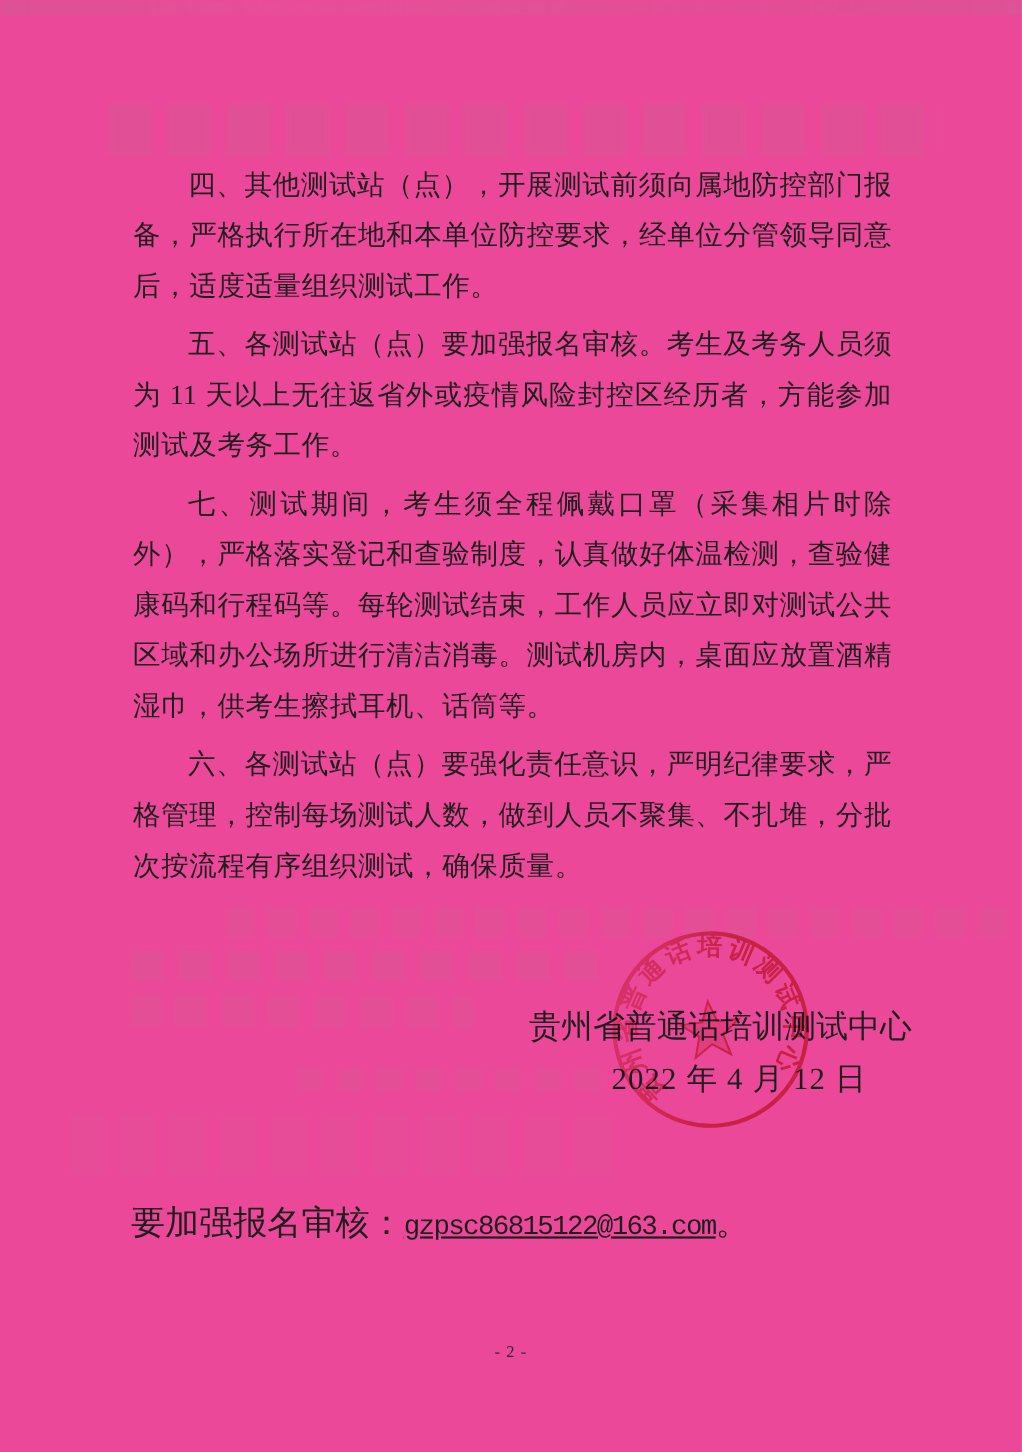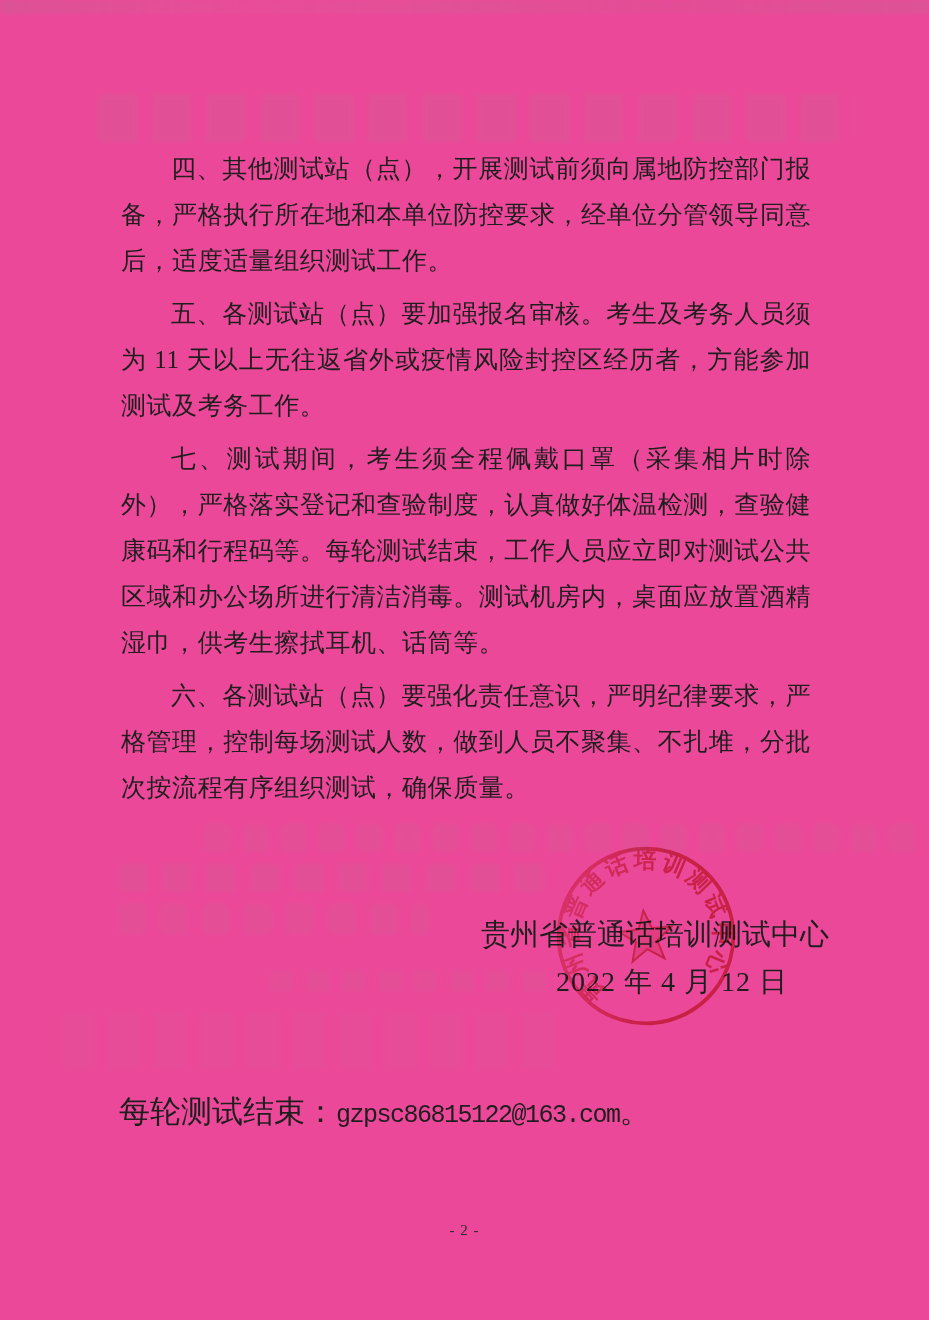--- a/index.html
+++ b/index.html
@@ -81,21 +81,21 @@
     font-size:24px;letter-spacing:4px;font-weight:bold;
   }
 
   
   .contact-line{
     position:absolute;left:119px;top:1092px;
     font-size:31px;line-height:40px;white-space:nowrap;
   }
   .contact-line .email{
     font-family:"Liberation Mono","DejaVu Sans Mono",monospace;
-    font-size:25px;letter-spacing:-1.5px;
+    font-size:25px;letter-spacing:-1.5px;text-decoration:underline;
   }
 
   
   .page-number{
     position:absolute;left:0;top:1222px;width:929px;
     text-align:center;font-size:15px;letter-spacing:1px;color:#2b2b2b;
   }
 </style>
 </head>
 <body>
@@ -127,18 +127,18 @@
     </defs>
     <circle cx="100" cy="100" r="92" fill="none" stroke-width="4" stroke="#cf5254"></circle>
     <path d="M 100,73 L 107.1,92.3 L 127.6,93 L 111.4,105.7 L 117,125.5 L 100,114 L 83,125.5 L 88.6,105.7 L 72.4,93 L 92.9,92.3 Z" fill-opacity="0.3" stroke-width="2" fill="#cf5254"></path>
     <path d="M 100,73 L 107.1,92.3 L 127.6,93 L 111.4,105.7 L 117,125.5 L 100,114 L 83,125.5 L 88.6,105.7 L 72.4,93 L 92.9,92.3 Z" fill="none" stroke-width="2" stroke="#cf5254"></path>
     <text>
       <textPath href="#sealArc" startOffset="2" fill="#cf5254">贵州省普通话培训测试中心</textPath>
     </text>
   </svg>
 
   <div class="contact-line">
-    <span>每轮测试结束：</span><span class="email">gzpsc86815122@163.com</span><span>。</span>
+    <span>要加强报名审核：</span><span class="email">gzpsc86815122@163.com</span><span>。</span>
   </div>
 
   <div class="page-number">- 2 -</div>
 
 </div>
 
 </body></html>

